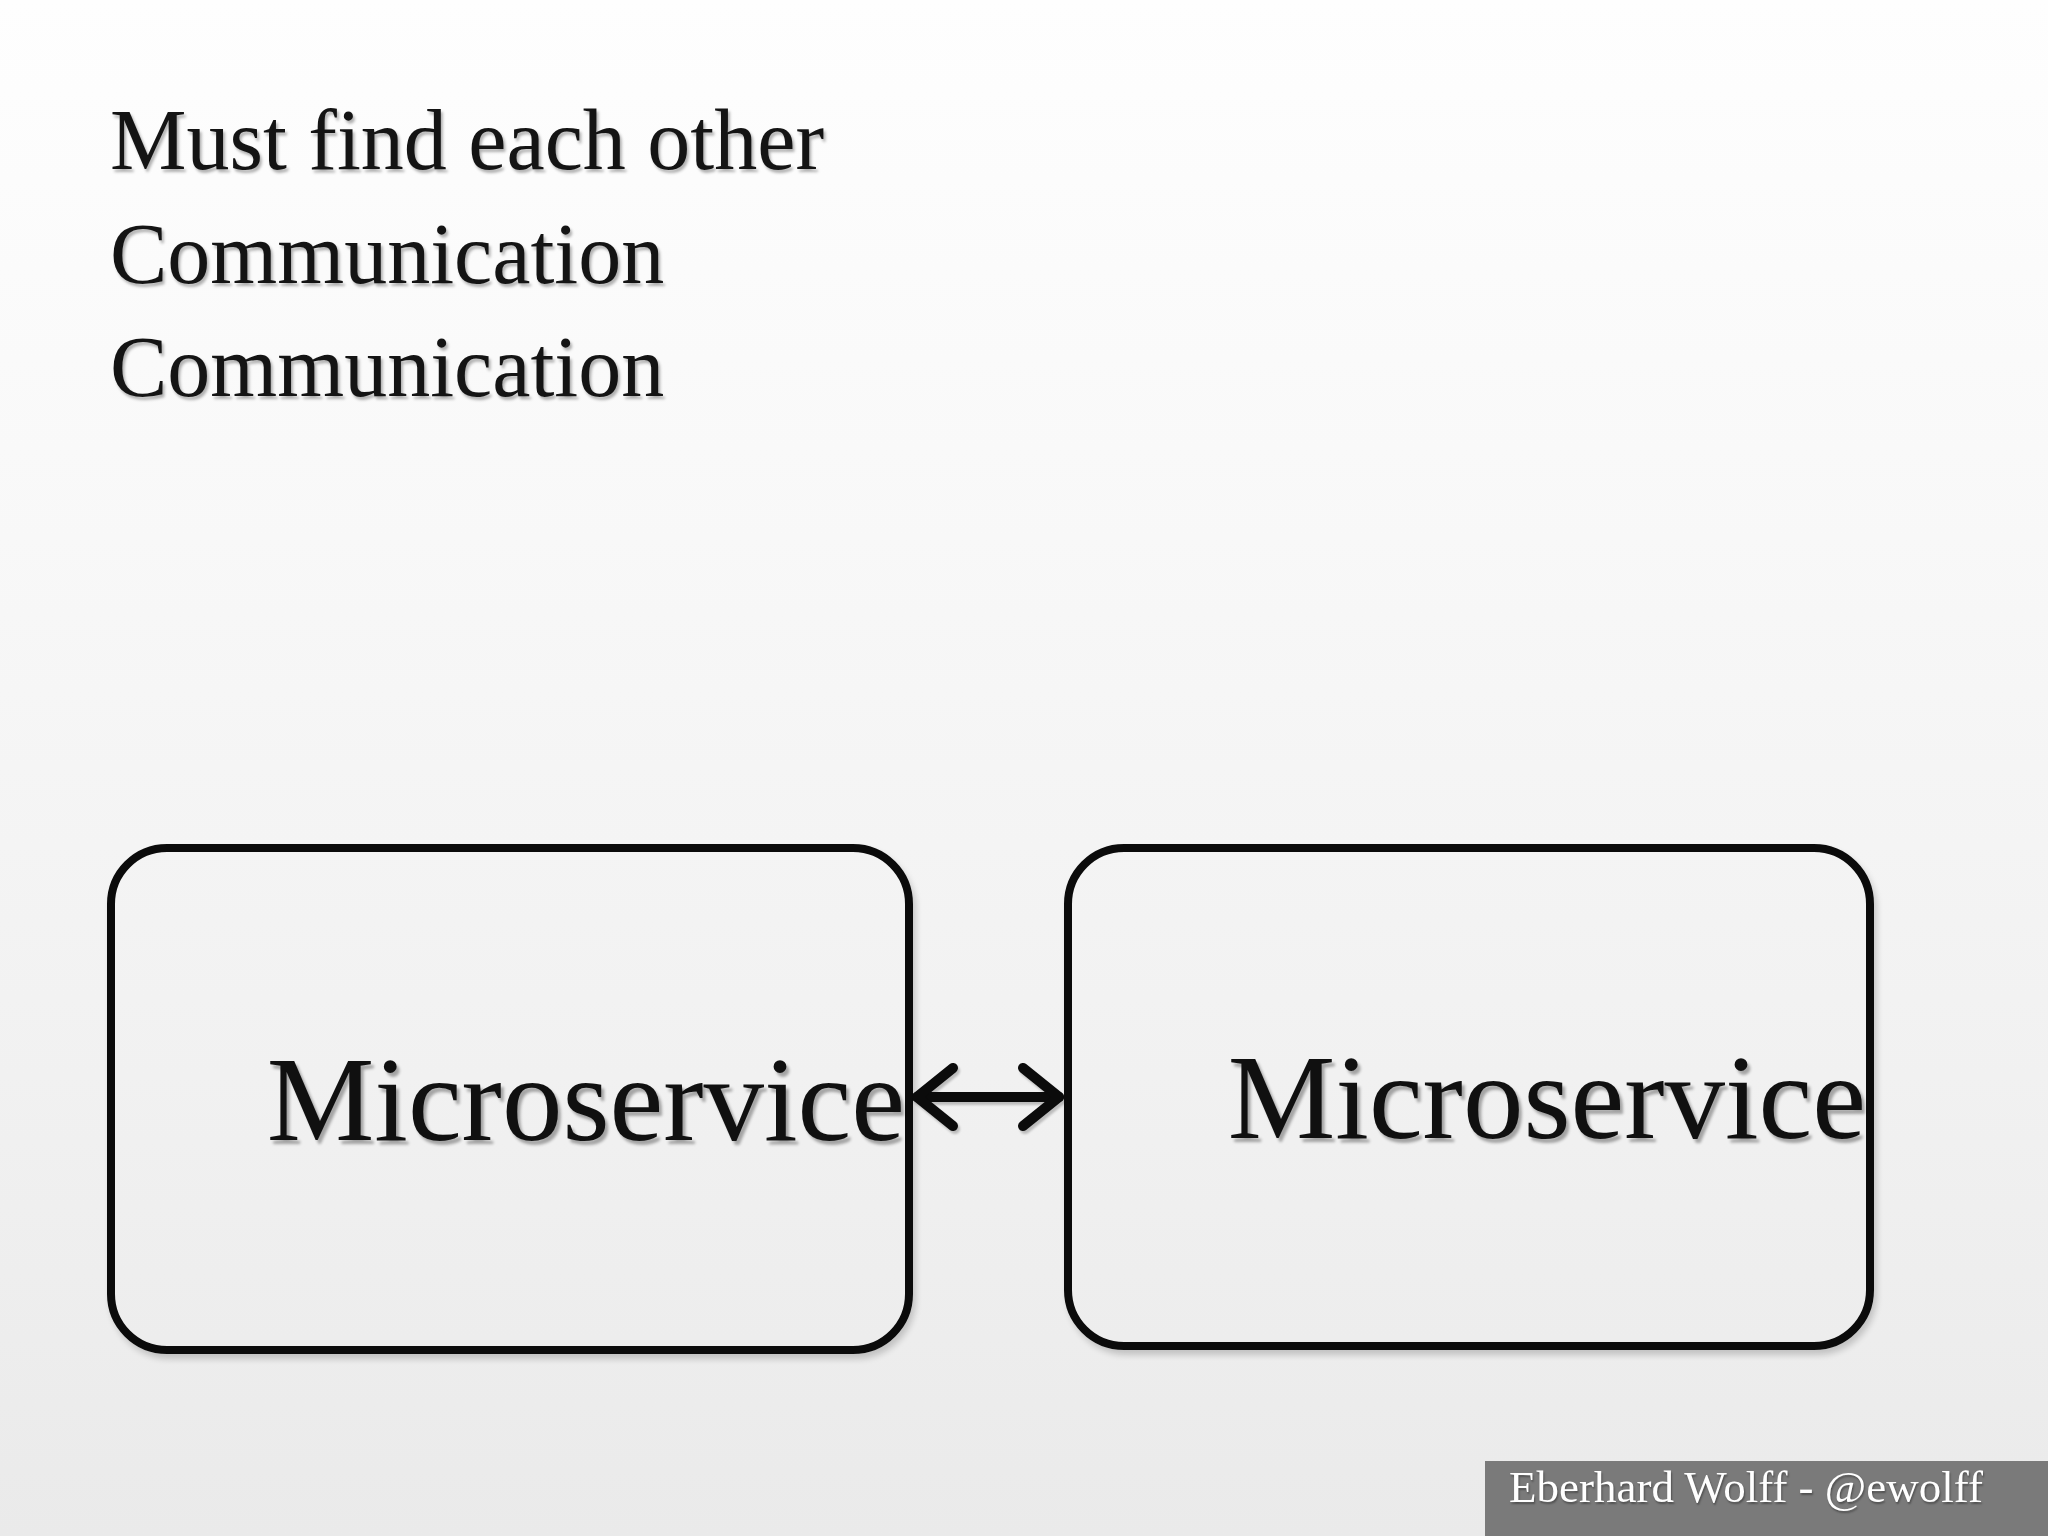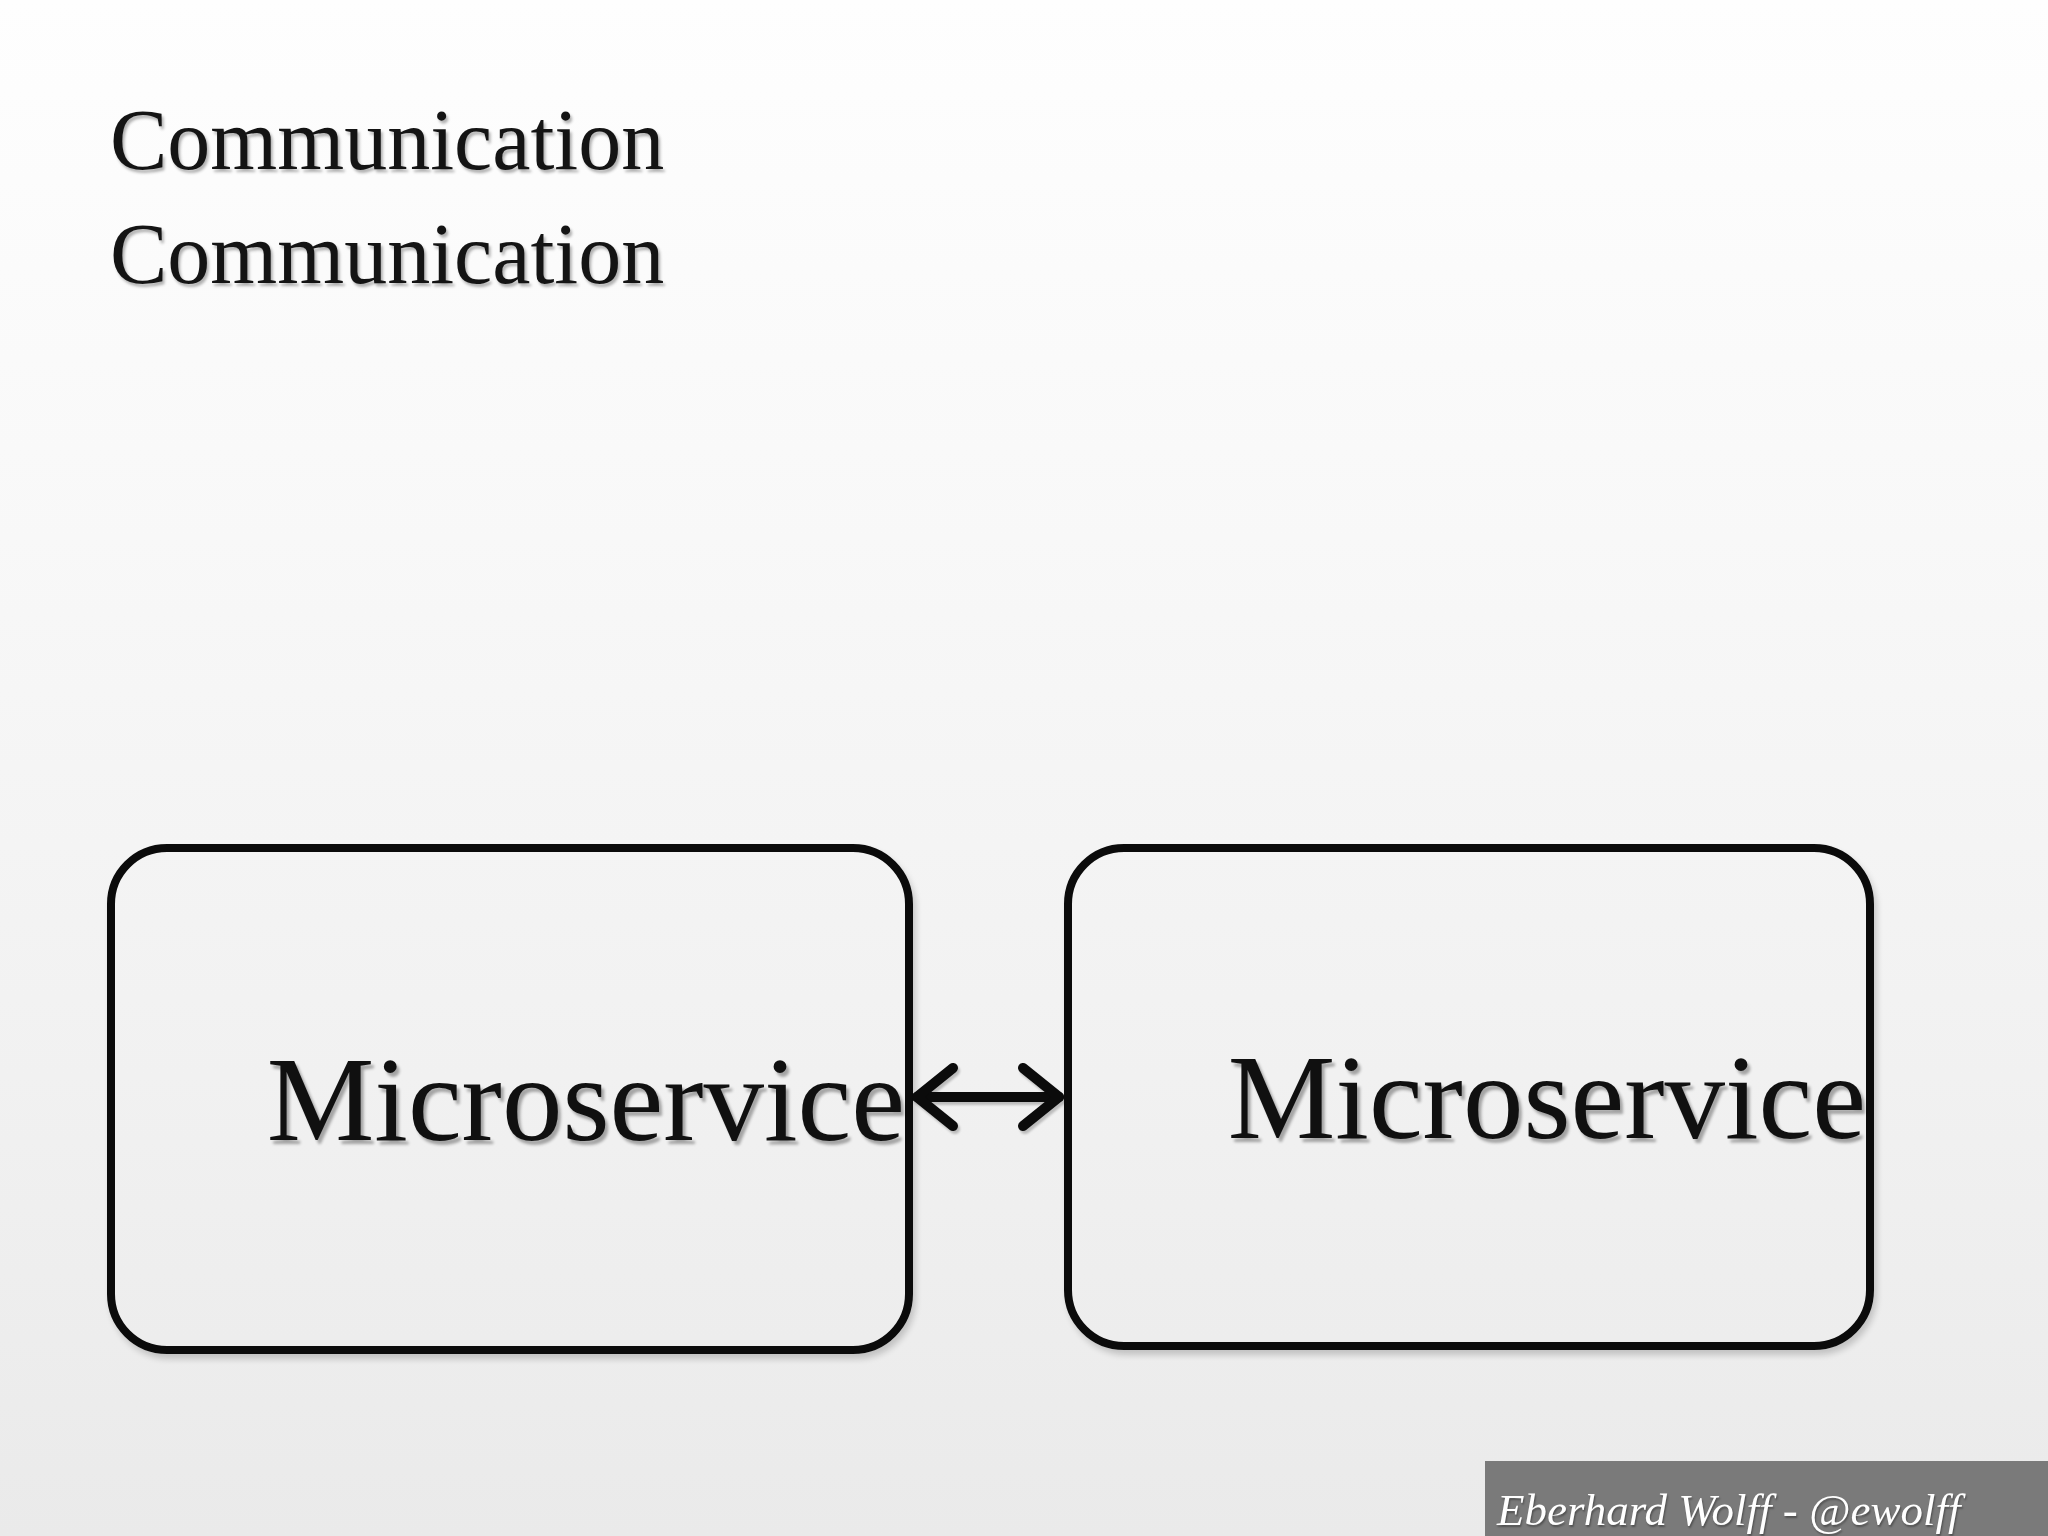--- a/index.html
+++ b/index.html
@@ -70,34 +70,34 @@
   .arrow-wrap svg { display: block; width: 100%; height: 100%; }
   .attribution {
     position: absolute;
     left: 1485px;
     top: 1461px;
     right: 0;
     bottom: 0;
     background: #7a7a7a;
     color: #ffffff;
     display: flex;
-    align-items: flex-end;
-    padding-left: 12px;
+    align-items: flex-start;
+    padding-left: 24px;
     font-size: 45px;
     text-shadow: 1px 2px 2px rgba(0,0,0,0.35);
     white-space: nowrap;
-    font-style: italic;
   }
 </style>
 </head>
 <body>
 
 <div class="slide">
 
   <div class="bullets">
+    <span class="bullet-line">Must find each other</span>
     <span class="bullet-line">Communication</span>
     <span class="bullet-line">Communication</span>
   </div>
 
   <div class="ms-box left">
     <span class="box-label">Microservice</span>
   </div>
 
   <div class="arrow-wrap">
     <svg viewBox="0 0 170 84" xmlns="http://www.w3.org/2000/svg">

